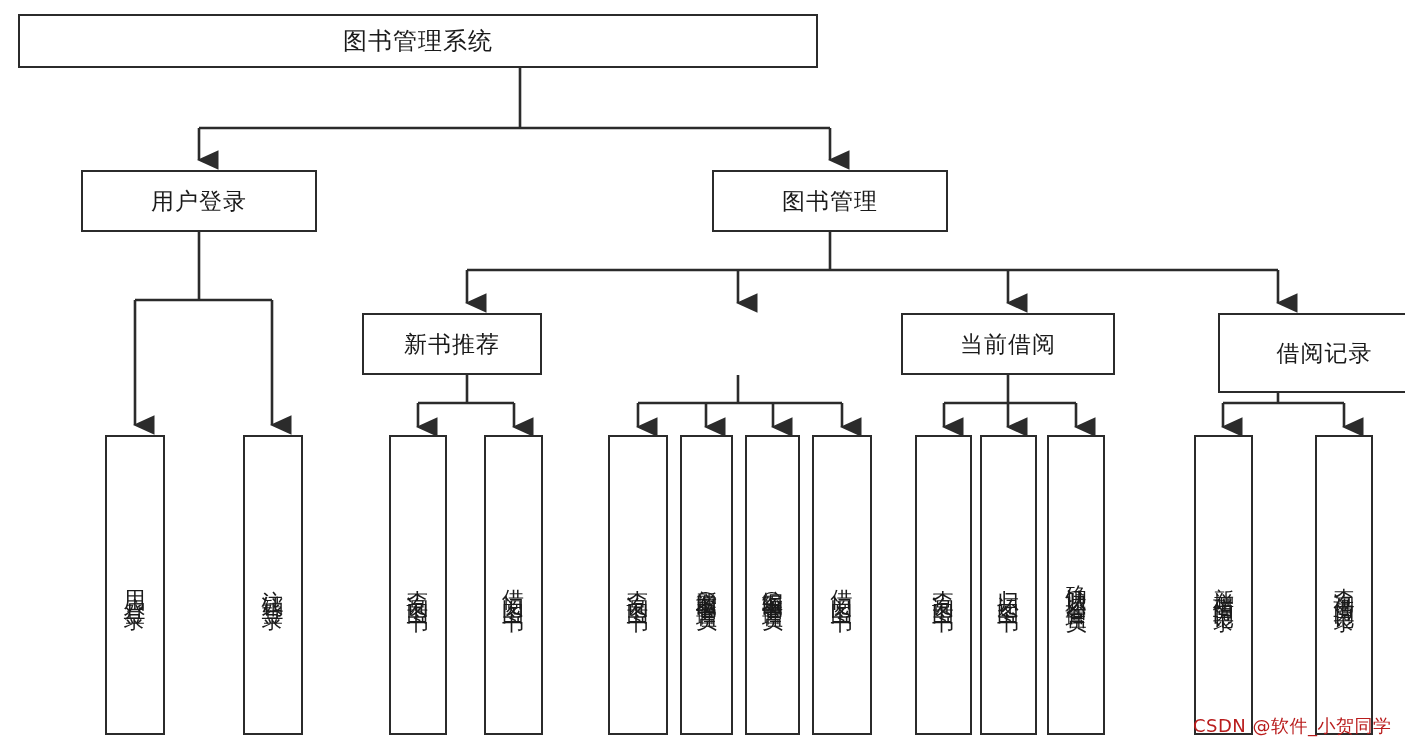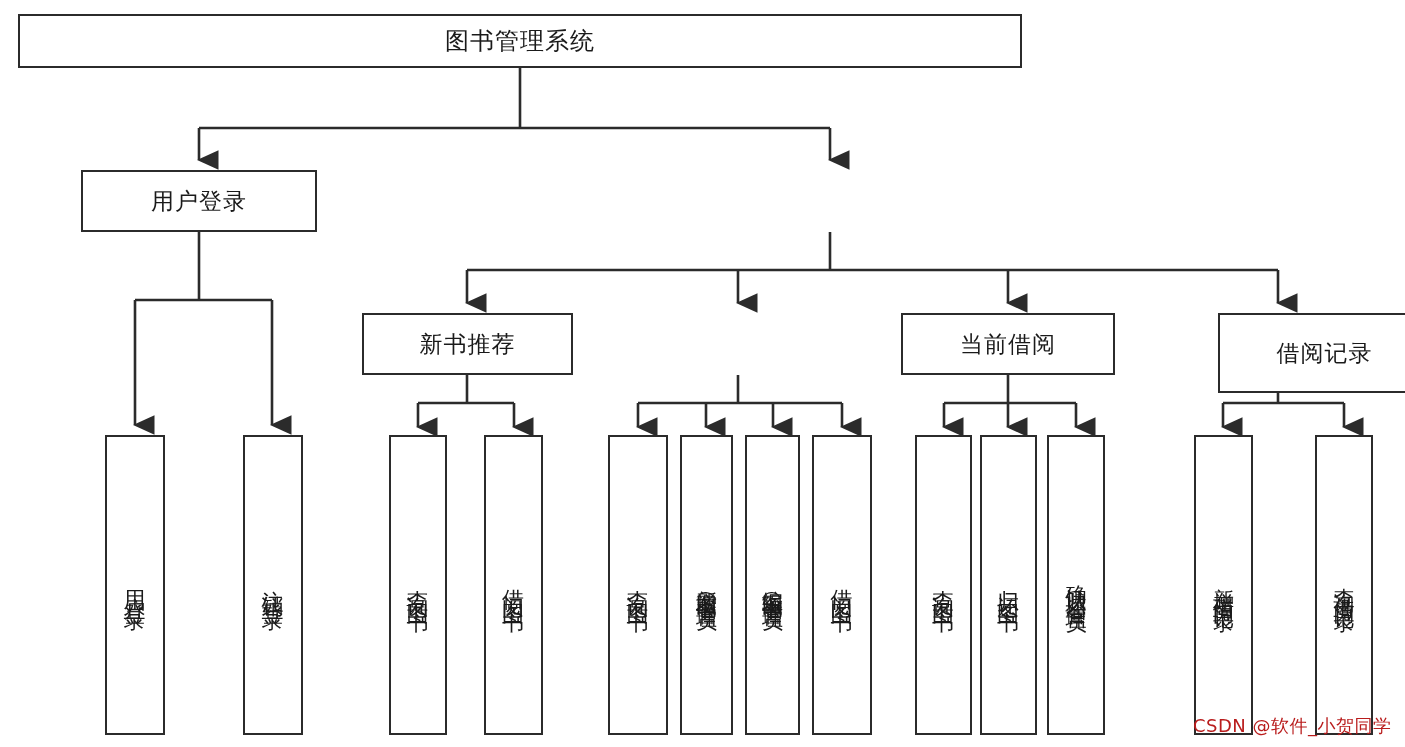--- a/index.html
+++ b/index.html
@@ -111,30 +111,33 @@
       <path d="M 1008 403 L 1008 427" marker-end="url(#arrow)"></path>
       <path d="M 1076 403 L 1076 427" marker-end="url(#arrow)"></path>
 
       <path d="M 1278 375 L 1278 403"></path>
       <path d="M 1223 403 L 1344 403"></path>
       <path d="M 1223 403 L 1223 427" marker-end="url(#arrow)"></path>
       <path d="M 1344 403 L 1344 427" marker-end="url(#arrow)"></path>
     </g>
   </svg>
 
-  <div class="node horiz root" style="left:18px;top:14px;width:1004px;height:54px;">
+  <div class="node horiz root" style="left:18px;top:14px;width:800px;height:54px;">
     <span>图书管理系统</span>
   </div>
 
   <div class="node horiz" style="left:81px;top:170px;width:236px;height:62px;">
     <span>用户登录</span>
   </div>
 
+  <div class="node horiz" style="left:712px;top:170px;width:236px;height:62px;">
+    <span>图书管理</span>
+  </div>
 
-  <div class="node horiz" style="left:362px;top:313px;width:211px;height:62px;">
+  <div class="node horiz" style="left:362px;top:313px;width:180px;height:62px;">
     <span>新书推荐</span>
   </div>
 
 
   <div class="node horiz" style="left:901px;top:313px;width:214px;height:62px;">
     <span>当前借阅</span>
   </div>
 
   <div class="node horiz" style="left:1172px;top:313px;width:213px;height:80px;margin-left:46px;">
     <span>借阅记录</span>

